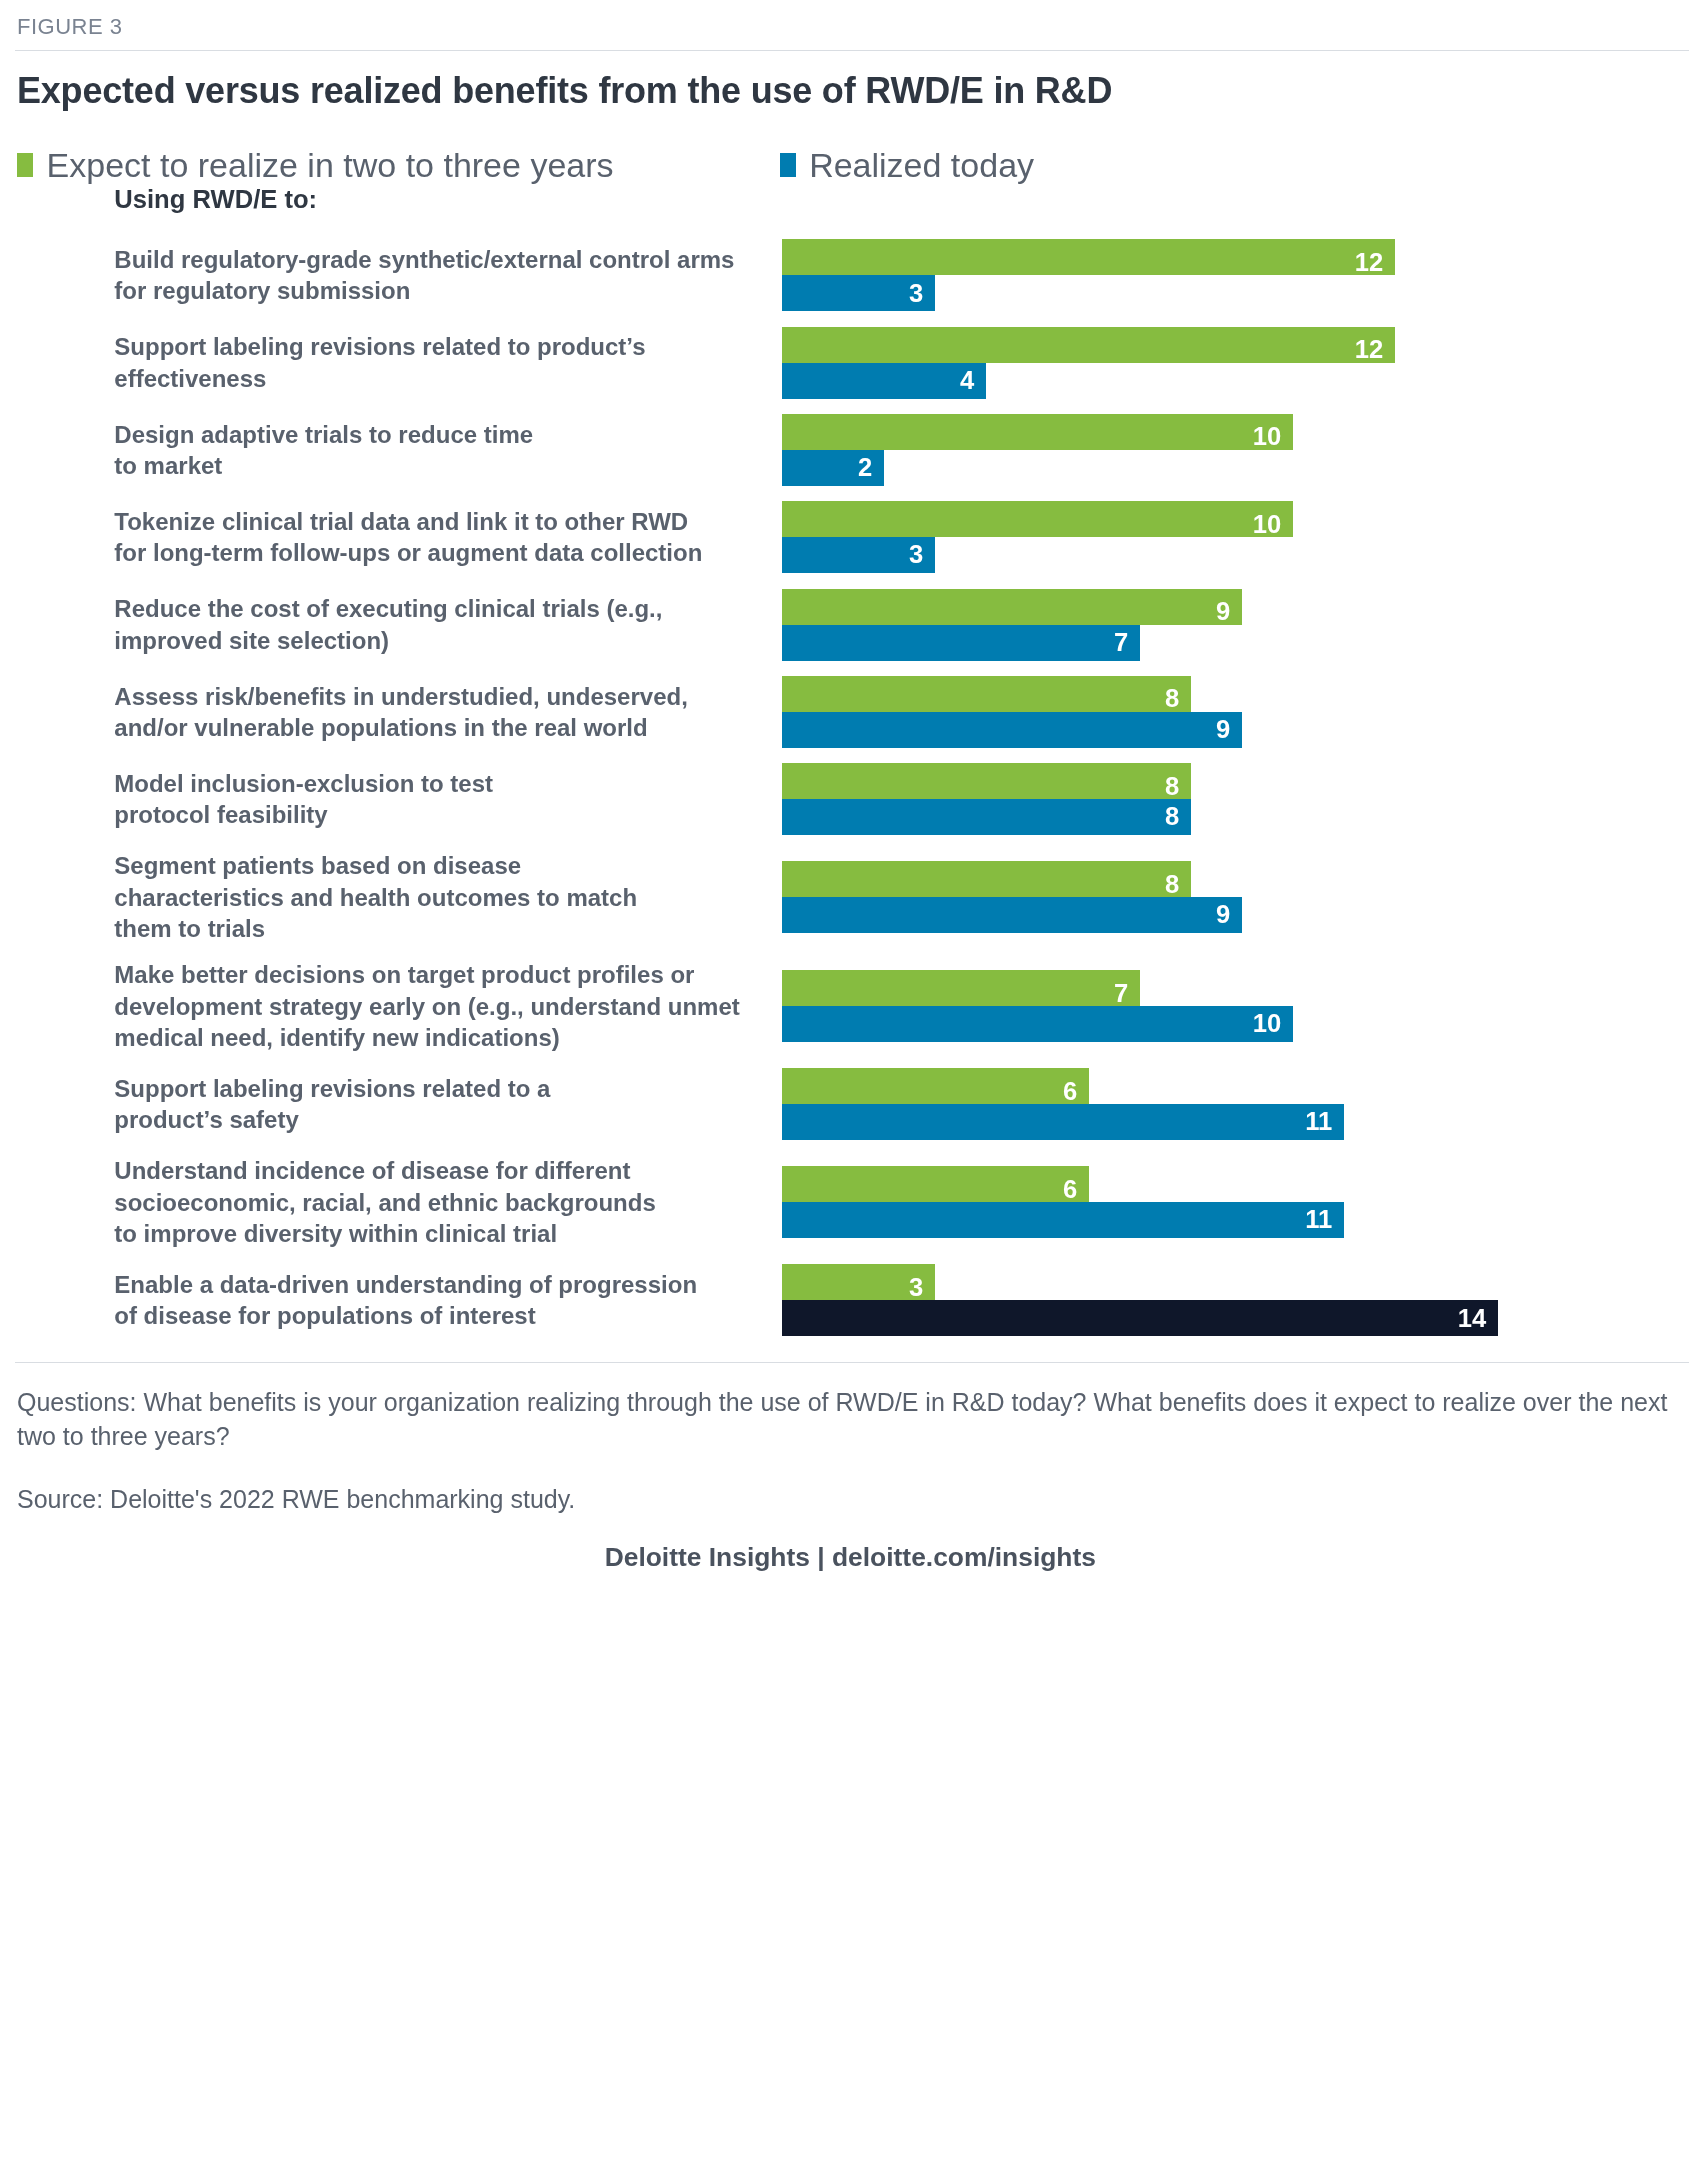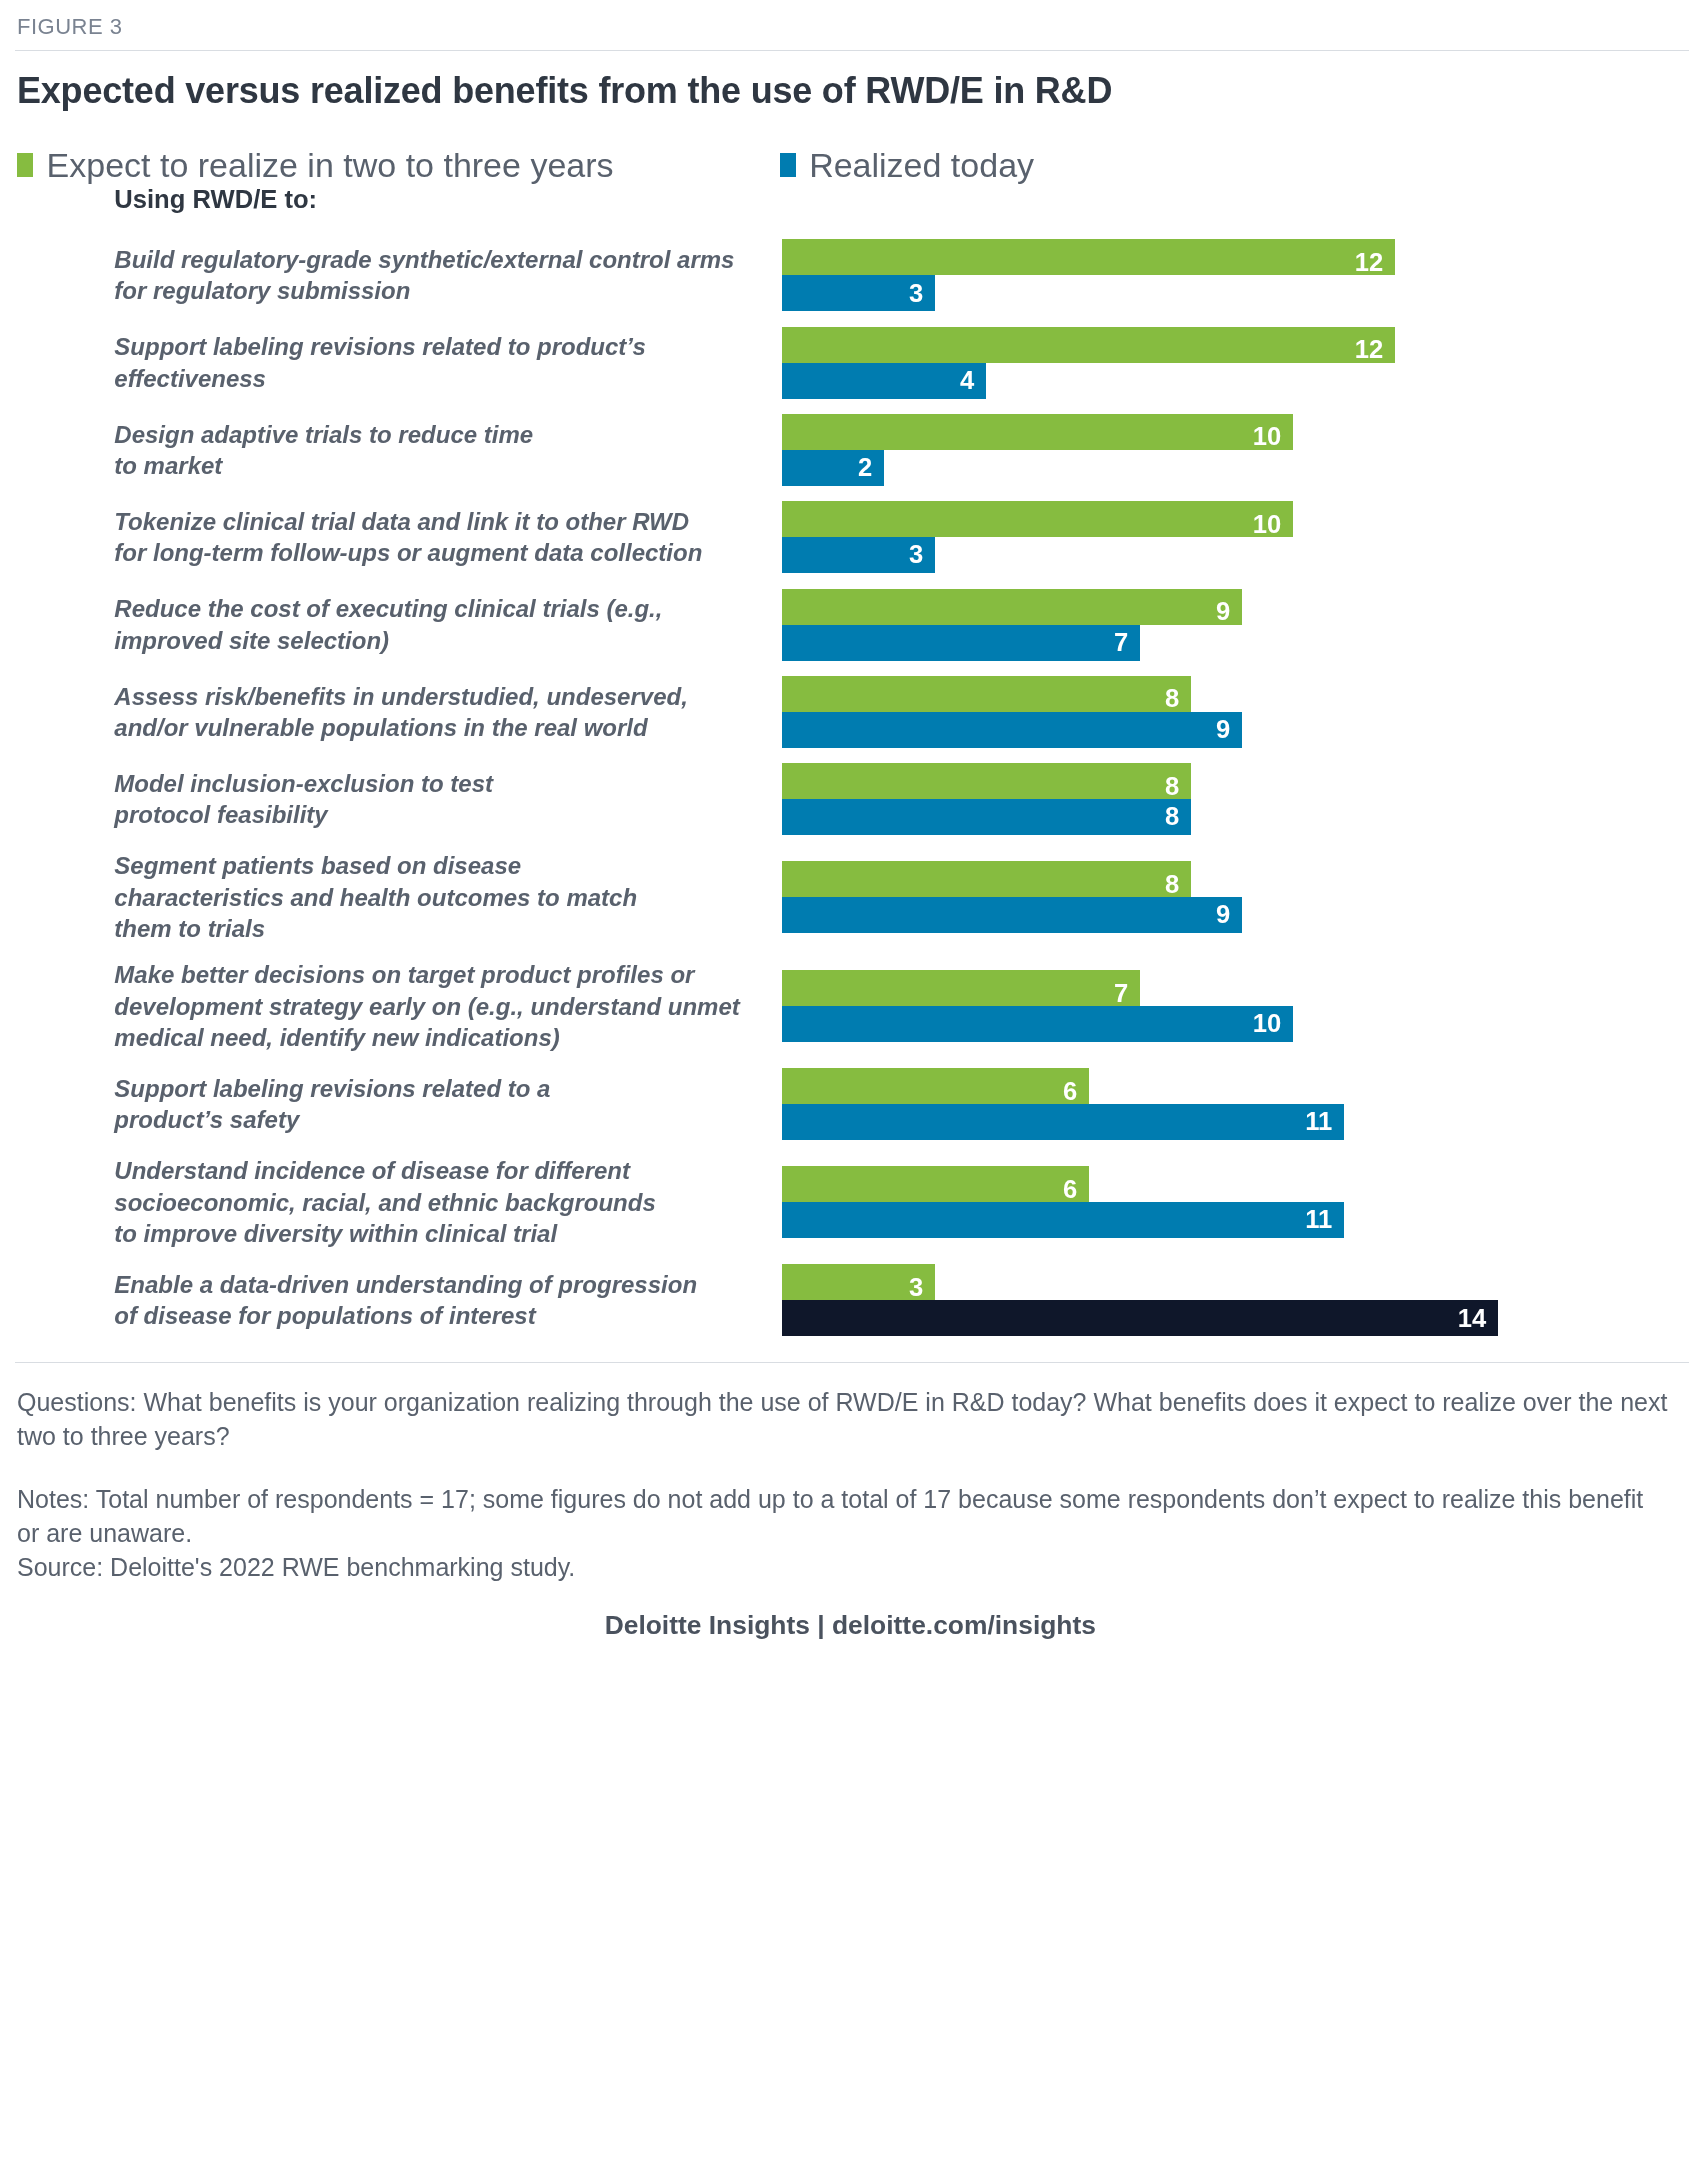--- a/index.html
+++ b/index.html
@@ -89,21 +89,20 @@
   .row-label {
     width: 767px;
     box-sizing: border-box;
     padding-left: 99px;
     padding-right: 15.3px;
     font-size: 24px;
     font-weight: bold;
     color: #59616d;
     line-height: 1.30;
     text-align: left;
-    font-style: italic;
   }
   .row-bars {
     flex: 1;
     position: relative;
   }
   .bar {
     height: 36px;
     position: relative;
     display: flex;
     align-items: center;
@@ -340,19 +339,18 @@
             </div>
           </div>
         </div>
       </div>
   </div>
 
   <div class="footer">
     <div class="hrule-bottom"></div>
     <div class="foot-text">Questions: What benefits is your organization realizing through the use of RWD/E in R&amp;D today? What benefits does it expect to realize over the next two to three years?</div>
     <div class="foot-gap"></div>
-    <div class="foot-text">Notes: Total number of respondents = 17; some figures do not add up to a total of 17 because some respondents don’t expect to realize this benefit or are unaware.</div>
     <div class="foot-text">Source: Deloitte's 2022 RWE benchmarking study.</div>
     <div class="foot-brand">Deloitte Insights | deloitte.com/insights</div>
   </div>
 
 </div>
 
 
 </body></html>

